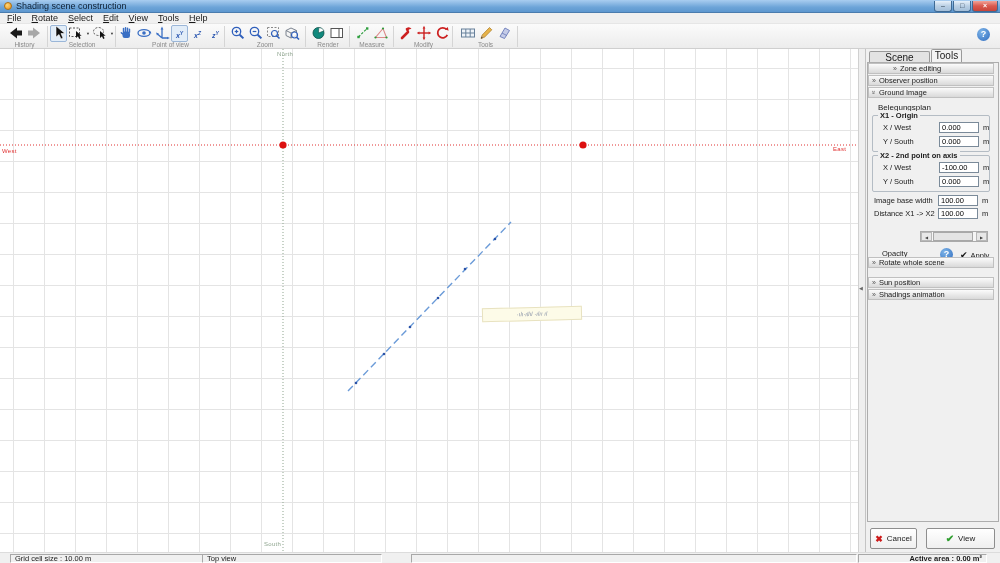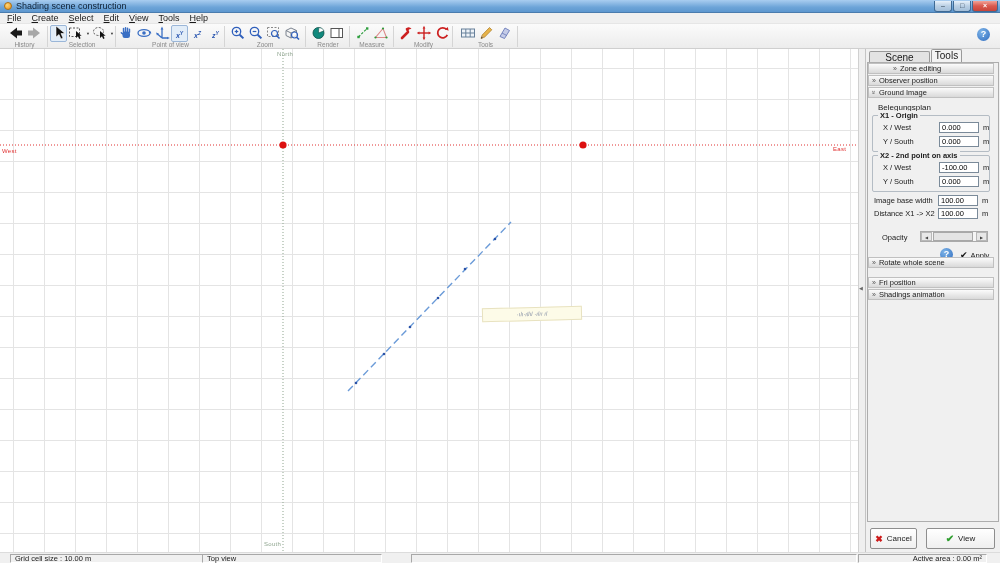--- a/index.html
+++ b/index.html
@@ -63,61 +63,61 @@
     display:flex; align-items:center; padding-left:3px; gap:3px; font-size:7.5px; color:#222; }
   .chev { color:#555; font-size:7px; line-height:7px; }
   .chev.expanded { display:inline-block; transform:rotate(90deg); }
   #ground-filename { position:absolute; left:12px; top:54px; font-size:8px; }
   .groupbox { position:absolute; left:6px; width:118px; height:37px; border:1px solid #b4bcc4; border-radius:2px; }
   .groupbox-title { position:absolute; left:5px; top:-5px; background:#f0f0f0; padding:0 2px; font-weight:bold; font-size:7.5px; white-space:nowrap; }
   .fieldrow { position:absolute; height:11px; display:flex; align-items:center; }
   .fieldrow .flabel { width:56px; }
   .num-input { width:40px; height:11px; border:1px solid #7a8a99; background:#fff; font-family:"Liberation Sans",sans-serif; font-size:7.5px; padding:0 2px; }
   .unit { margin-left:4px; }
-  #opacity-label { position:absolute; left:16px; top:184px; }
+  #opacity-label { position:absolute; left:16px; top:200px; }
   #opacity-scroll { position:absolute; left:54px; top:182px; width:68px; height:11px; border:1px solid #aaa; background:#f6f6f6; display:flex; }
   .scroll-btn { width:11px; height:9px; background:#e8e8e8; border:1px solid #b8b8b8; font-size:4px; line-height:9px; text-align:center; color:#444; }
   #opacity-thumb { width:40px; height:9px; background:#e4e4e4; border:1px solid #a8a8a8; margin-left:1px; }
   #ground-help { position:absolute; left:74px; top:199px; width:13px; height:13px; border-radius:50%;
     background:radial-gradient(circle at 35% 30%, #7db4e8, #2f6cbf); color:#fff; font-size:9px; font-weight:bold; text-align:center; line-height:13px; }
   #apply-btn { position:absolute; left:94px; top:201px; display:flex; align-items:center; gap:3px; }
   #apply-btn .check { font-size:9px; color:#111; }
   .panel-btn { position:absolute; top:479px; height:21px; background:linear-gradient(#ffffff,#efefef); border:1px solid #8e8e8e; border-radius:2px;
     display:flex; align-items:center; justify-content:center; gap:4px; font-size:8px; }
   #cancel-btn { left:4px; width:47px; }
   #close-btn { left:60px; width:69px; }
   #cancel-btn .glyph { color:#cc1a1a; font-size:9px; font-weight:bold; }
   #close-btn .glyph { color:#2f9e2f; font-size:10px; font-weight:bold; }
 
   
   #statusbar { position:absolute; left:0; top:552px; width:1000px; height:11px; background:#f0f0f0; border-top:1px solid #dcdcdc; font-size:7.5px; }
   .status-seg { position:absolute; top:1px; height:9px; line-height:8px; padding:0 4px; border:1px solid; border-color:#a8a8a8 #ffffff #ffffff #a8a8a8; }
   #seg-grid { left:10px; width:200px; }
   #seg-view { left:202px; width:180px; }
   #seg-empty { left:411px; width:446px; }
-  #seg-area { left:858px; width:129px; text-align:right; }
+  #seg-area { left:858px; width:129px; text-align:right;font-weight:bold; }
 
   svg { display:block; }
 </style>
 </head>
 <body>
 
 <div id="titlebar">
   <div id="app-icon"></div>
   <div id="title-text">Shading scene construction</div>
   <div id="win-controls">
     <div class="win-btn">–</div>
     <div class="win-btn">□</div>
     <div class="win-btn close">×</div>
   </div>
 </div>
 
 <div id="menubar">
   <span class="menu-item">File</span>
-  <span class="menu-item">Create</span>
+  <span class="menu-item">Rotate</span>
   <span class="menu-item">Select</span>
   <span class="menu-item">Edit</span>
   <span class="menu-item">View</span>
   <span class="menu-item">Tools</span>
   <span class="menu-item">Help</span>
 </div>
 
 <div id="toolbar">
 
   <div class="tb-group" style="left:2px;width:45px;">
@@ -441,21 +441,21 @@
     <span class="check">✔</span>
     <span>Apply</span>
   </div>
 
   <div class="section-hdr" style="top:208px;">
     <span class="chev">»</span>
     <span>Rotate whole scene</span>
   </div>
   <div class="section-hdr" style="top:228px;">
     <span class="chev">»</span>
-    <span>Fri position</span>
+    <span>Sun position</span>
   </div>
   <div class="section-hdr" style="top:240px;">
     <span class="chev">»</span>
     <span>Shadings animation</span>
   </div>
 
   <div class="panel-btn" id="cancel-btn">
     <span class="glyph">✖</span>
     <span>Cancel</span>
   </div>

